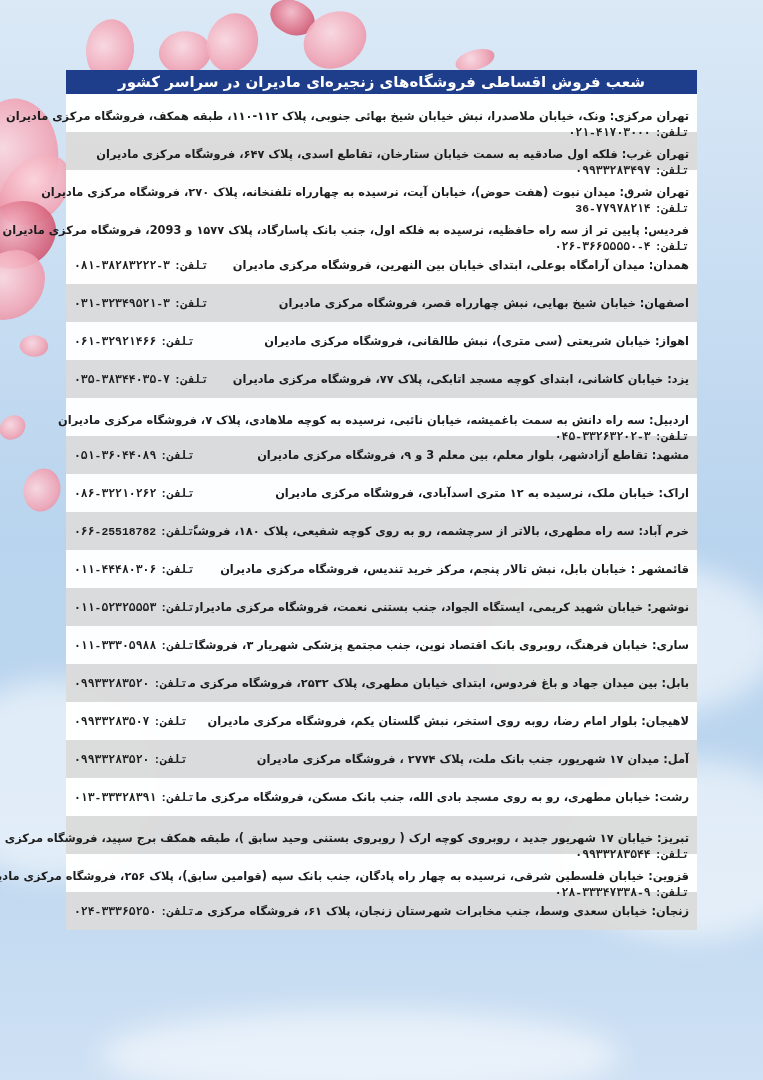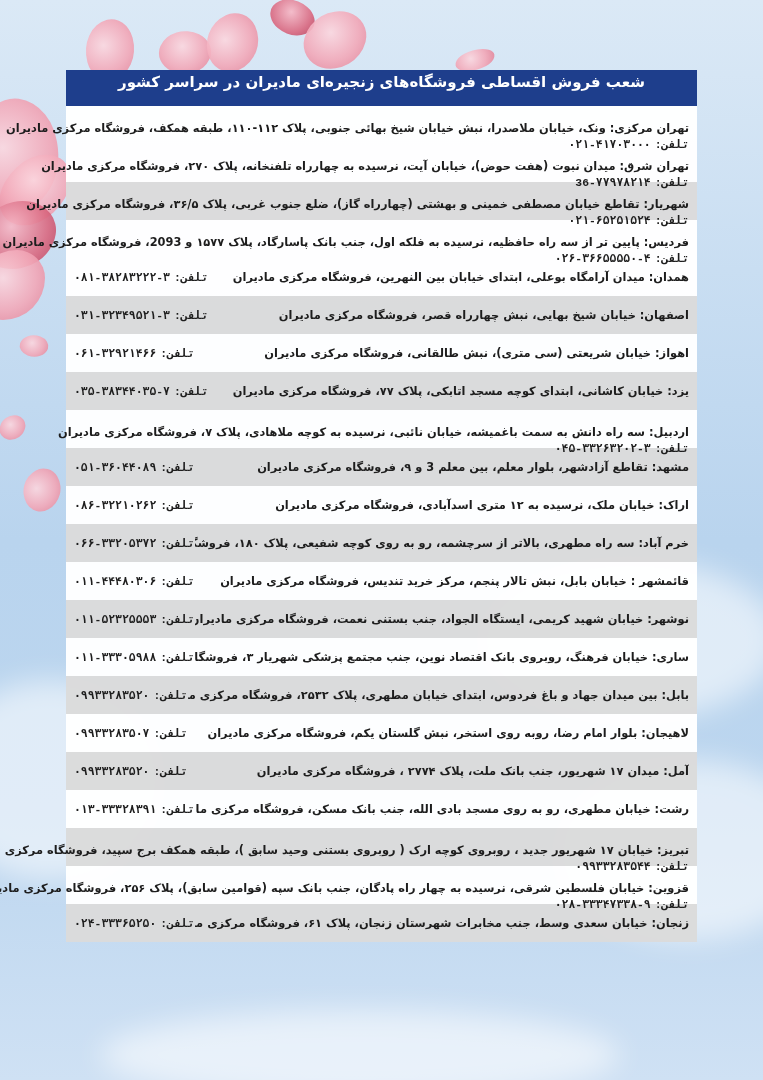--- a/index.html
+++ b/index.html
@@ -9,21 +9,21 @@
     font-family: "DejaVu Sans", sans-serif;
   }
   .cloud { position: absolute; border-radius: 50%; background: rgba(255,255,255,0.55); filter: blur(14px); }
   .petal { position: absolute; border-radius: 60% 40% 60% 40%; background: radial-gradient(circle at 40% 40%, #fbd7df 0%, #f2a8b8 55%, #e07d93 100%); opacity: 0.9; }
   .petal.dark { background: radial-gradient(circle at 40% 40%, #f6b8c6 0%, #d9677f 60%, #b23a57 100%); }
   .sheet {
     position: absolute; left: 66px; top: 70px; width: 631px;
     direction: rtl;
   }
   .header {
-    height: 36px; background: #1e3e8c; color: #ffffff;
+    height: 24px; background: #1e3e8c; color: #ffffff;
     font-weight: bold; font-size: 15px; line-height: 24px; text-align: center;
   }
   .row {
     display: flex; align-items: center; justify-content: space-between;
     padding: 0 8px; box-sizing: border-box; height: 38px;
     font-size: 11.4px; font-weight: bold; color: #1d1d1d;
   }
   .row.white { background: rgba(255,255,255,0.97); }
   .row.gray { background: rgba(219,219,219,0.97); }
   .row.two { display: block; padding: 14px 8px 0 8px; line-height: 17px; }
@@ -52,22 +52,22 @@
 <div class="petal" style="left:305px;top:10px;width:60px;height:60px;transform:rotate(15deg);"></div>
 <div class="petal" style="left:455px;top:50px;width:40px;height:20px;transform:rotate(-10deg);"></div>
 <div class="petal" style="left:20px;top:335px;width:28px;height:22px;transform:rotate(20deg);"></div>
 <div class="petal" style="left:22px;top:470px;width:40px;height:40px;transform:rotate(-30deg);"></div>
 <div class="petal" style="left:0px;top:415px;width:25px;height:25px;transform:rotate(10deg);"></div>
 
 <div class="sheet">
   <div class="header">شعب فروش اقساطی فروشگاه‌های زنجیره‌ای مادیران در سراسر کشور</div>
   <div id="rows">
       <div class="row white two"><span class="addr">تهران مرکزی: ونک، خیابان ملاصدرا، نبش خیابان شیخ بهائی جنوبی، پلاک ۱۱۲-۱۱۰، طبقه همکف، فروشگاه مرکزی مادیران</span><span class="phone"><span class="ph-label">تلفن:</span><span class="ph-num">۰۲۱-۴۱۷۰۳۰۰۰</span></span></div>
+      <div class="row gray two"><span class="addr">تهران غرب: فلکه اول صادقیه به سمت خیابان ستارخان، تقاطع اسدی، پلاک ۶۴۷، فروشگاه مرکزی مادیران</span><span class="phone"><span class="ph-label">تلفن:</span><span class="ph-num">۰۹۹۳۳۲۸۳۴۹۷</span></span></div>
       <div class="row white two"><span class="addr">تهران شرق: میدان نبوت (هفت حوض)، خیابان آیت، نرسیده به چهارراه تلفنخانه، پلاک ۲۷۰، فروشگاه مرکزی مادیران</span><span class="phone"><span class="ph-label">تلفن:</span><span class="ph-num">36-۷۷۹۷۸۲۱۴</span></span></div>
-      <div class="row gray two"><span class="addr">شهریار: تقاطع خیابان مصطفی خمینی و بهشتی (چهارراه گاز)، ضلع جنوب غربی، پلاک ۳۶/۵، فروشگاه مرکزی مادیران</span><span class="phone"><span class="ph-label">تلفن:</span><span class="ph-num">۰۲۱-۶۵۲۵۱۵۲۴</span></span></div>
       <div class="row white two"><span class="addr">فردیس: پایین تر از سه راه حافظیه، نرسیده به فلکه اول، جنب بانک پاسارگاد، پلاک ۱۵۷۷ و 2093، فروشگاه مرکزی مادیران</span><span class="phone"><span class="ph-label">تلفن:</span><span class="ph-num">۰۲۶-۳۶۶۵۵۵۵۰-۴</span></span></div>
       <div class="row white">
         <span class="addr">همدان: میدان آرامگاه بوعلی، ابتدای خیابان بین النهرین، فروشگاه مرکزی مادیران</span>
         <span class="phone"><span class="ph-label">تلفن:</span><span class="ph-num">۰۸۱-۳۸۲۸۳۲۲۲-۳</span></span>
       </div>
       <div class="row gray">
         <span class="addr">اصفهان: خیابان شیخ بهایی، نبش چهارراه قصر، فروشگاه مرکزی مادیران</span>
         <span class="phone"><span class="ph-label">تلفن:</span><span class="ph-num">۰۳۱-۳۲۳۴۹۵۲۱-۳</span></span>
       </div>
       <div class="row white">
@@ -82,21 +82,21 @@
       <div class="row gray">
         <span class="addr">مشهد: تقاطع آزادشهر، بلوار معلم، بین معلم 3 و ۹، فروشگاه مرکزی مادیران</span>
         <span class="phone"><span class="ph-label">تلفن:</span><span class="ph-num">۰۵۱-۳۶۰۴۴۰۸۹</span></span>
       </div>
       <div class="row white">
         <span class="addr">اراک: خیابان ملک، نرسیده به ۱۲ متری اسدآبادی، فروشگاه مرکزی مادیران</span>
         <span class="phone"><span class="ph-label">تلفن:</span><span class="ph-num">۰۸۶-۳۲۲۱۰۲۶۲</span></span>
       </div>
       <div class="row gray">
         <span class="addr">خرم آباد: سه راه مطهری، بالاتر از سرچشمه، رو به روی کوچه شفیعی، پلاک ۱۸۰، فروشگاه مرکزی مادیران</span>
-        <span class="phone"><span class="ph-label">تلفن:</span><span class="ph-num">۰۶۶-۳۳۲۰۵۳۷۲</span></span>
+        <span class="phone"><span class="ph-label">تلفن:</span><span class="ph-num">۰۶۶-25518782</span></span>
       </div>
       <div class="row white">
         <span class="addr">قائمشهر : خیابان بابل، نبش تالار پنجم، مرکز خرید تندیس، فروشگاه مرکزی مادیران</span>
         <span class="phone"><span class="ph-label">تلفن:</span><span class="ph-num">۰۱۱-۴۴۴۸۰۳۰۶</span></span>
       </div>
       <div class="row gray">
         <span class="addr">نوشهر: خیابان شهید کریمی، ایستگاه الجواد، جنب بستنی نعمت، فروشگاه مرکزی مادیران</span>
         <span class="phone"><span class="ph-label">تلفن:</span><span class="ph-num">۰۱۱-۵۲۳۲۵۵۵۳</span></span>
       </div>
       <div class="row white">

